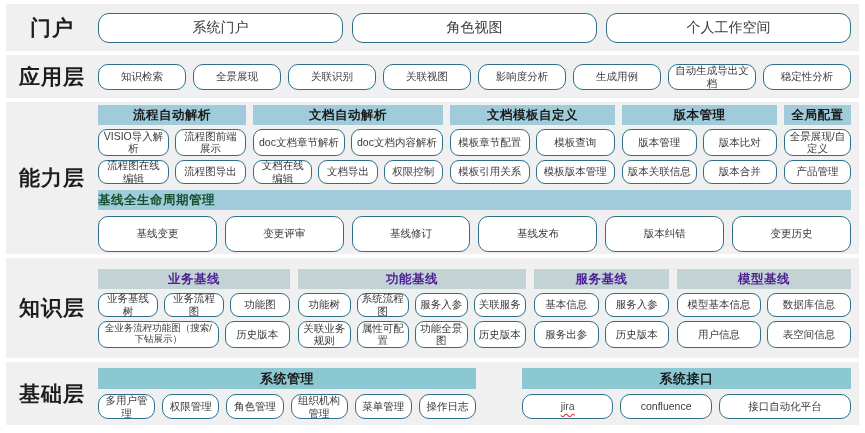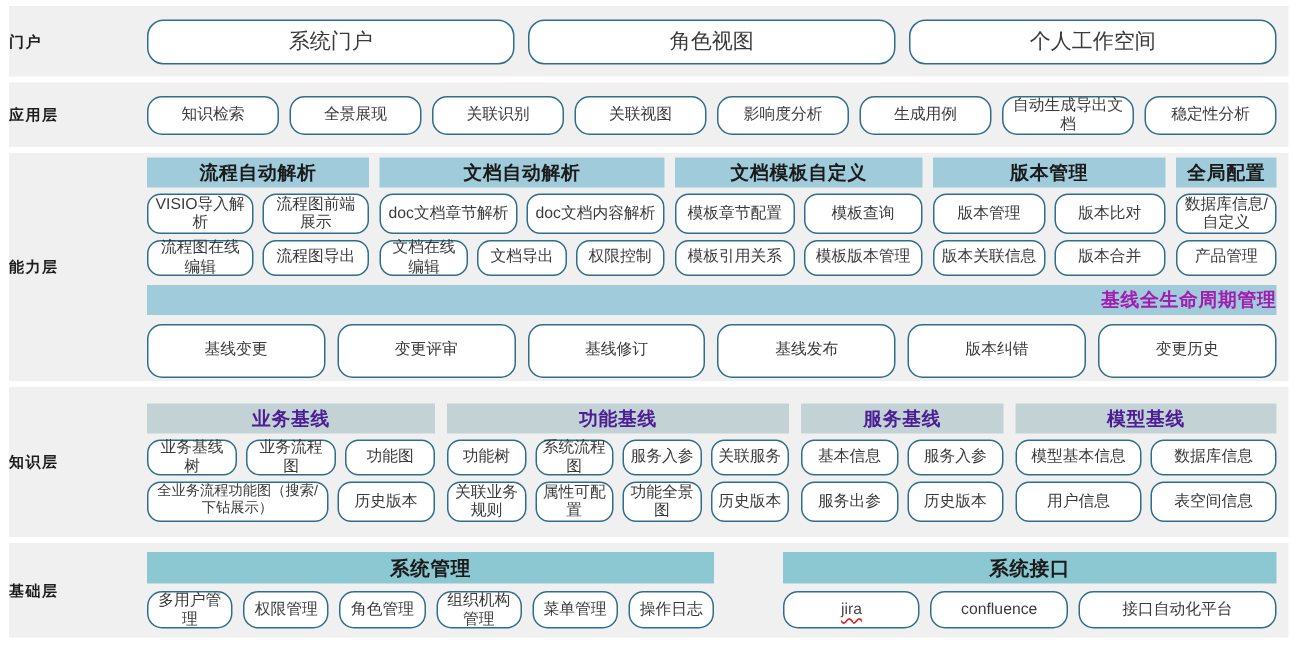--- a/index.html
+++ b/index.html
@@ -21,22 +21,22 @@
   
   .band{
     background:#f0f0f0;
     display:flex;
     align-items:center;
     box-sizing:border-box;
     padding:5px 8px 5px 0;
   }
   .band-label{
     width:92px;min-width:92px;
-    text-align:left;
-    font-size:10px;
+    text-align:center;
+    font-size:21px;
     font-weight:bold;
     letter-spacing:1px;
     color:#1d1d1d;
   }
   .band-body{flex:1;display:flex;flex-direction:column;gap:4px;}
 
   
   .pill{
     border:1.3px solid #2e6e89;
     border-radius:9px;
@@ -73,23 +73,23 @@
     height:20px;
     line-height:20px;
     letter-spacing:.5px;
   }
   .grp-row{display:flex;gap:6px;}
   .grp-row .pill{flex:1;}
 
   
   .baseline-head{
     background:#9fcbda;
-    color:#a21caf;
+    color:#14532d;
     font-size:12.5px;font-weight:bold;
-    text-align:right;height:20px;line-height:20px;
+    text-align:left;height:20px;line-height:20px;
     width:100%;letter-spacing:.5px;
   }
   .baseline-row{display:flex;gap:8px;width:100%;}
   .baseline-row .pill{flex:1;height:36px;border-radius:10px;}
 
   
   .kn-groups{display:flex;gap:8px;width:100%;align-items:flex-start;}
   .kn-group{display:flex;flex-direction:column;gap:4px;}
   .kn-head{
     background:#c3d3d5;
@@ -197,21 +197,21 @@
           </div>
           <div class="grp-row">
             <div class="pill">版本关联信息</div>
             <div class="pill">版本合并</div>
           </div>
         </div>
 
         <div class="cap-group" style="flex:1;">
           <div class="grp-head">全局配置</div>
           <div class="grp-row">
-            <div class="pill tall">数据库信息/自定义</div>
+            <div class="pill tall">全景展现/自定义</div>
           </div>
           <div class="grp-row">
             <div class="pill">产品管理</div>
           </div>
         </div>
 
       </div>
 
       <div class="baseline-head">基线全生命周期管理</div>
       <div class="baseline-row">

